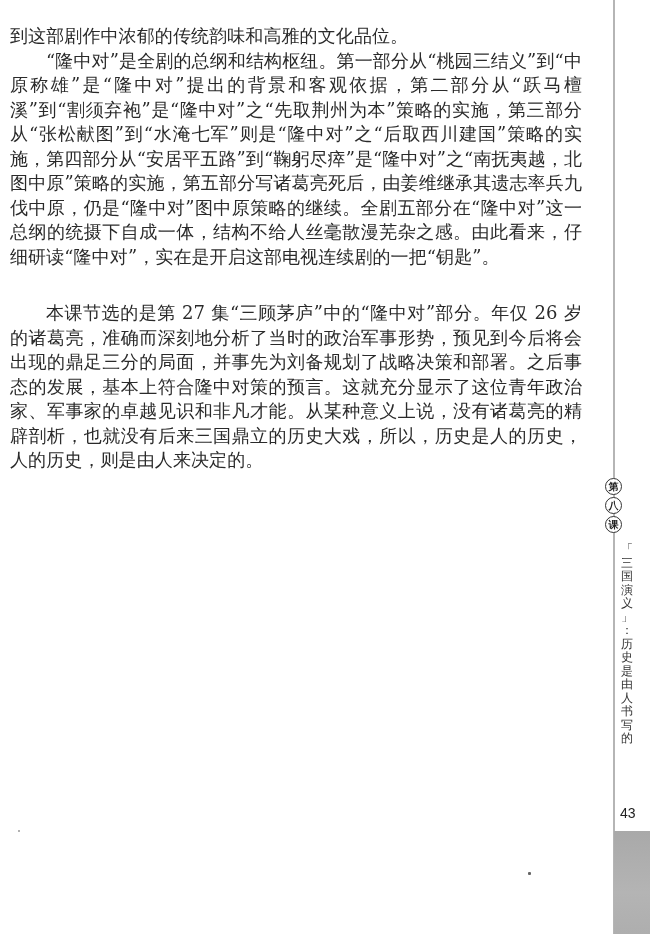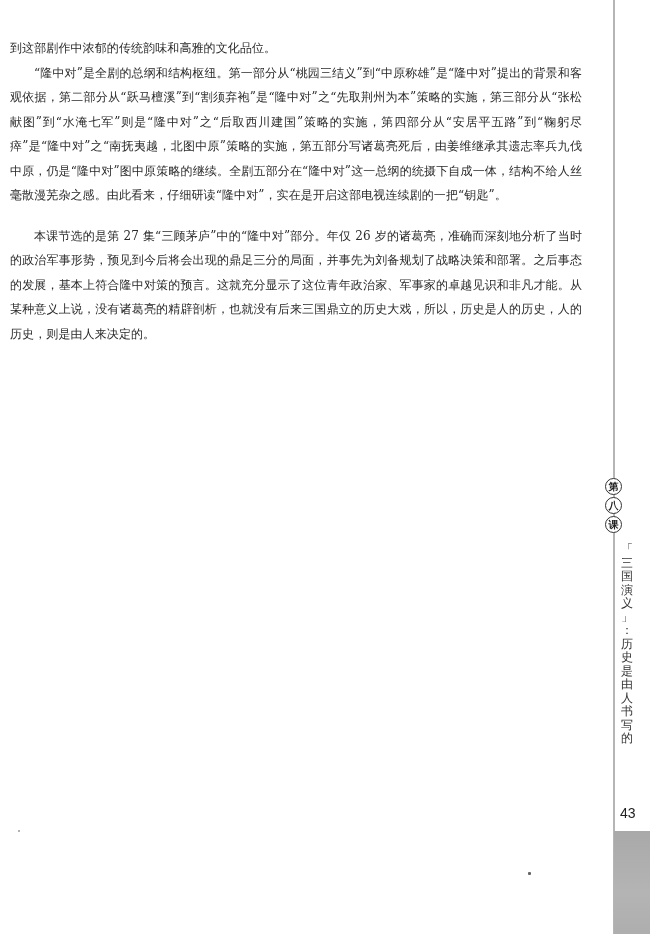--- a/index.html
+++ b/index.html
@@ -11,36 +11,36 @@
       width: 650px;
       height: 934px;
       position: relative;
       overflow: hidden;
       font-family: "DejaVu Serif", "Liberation Serif", serif;
       color: #2a2a2a;
     }
     .page-body {
       position: absolute;
       left: 10px;
-      top: 36px;
+      top: 24px;
       width: 572px;
-      font-size: 12px;
+      font-size: 18px;
       line-height: 24.5px;
       letter-spacing: 0.1px;
       text-align: justify;
     }
     .page-body p {
       margin: 0;
       text-indent: 2em;
     }
     .page-body p.cont {
       text-indent: 0;
     }
     .page-body p.gap {
-      margin-top: 16px;
+      margin-top: 32px;
     }
     .margin-rule {
       position: absolute;
       left: 613px;
       top: 0;
       width: 1.5px;
       height: 934px;
       background: #b5b5b5;
     }
     .badge-col {

